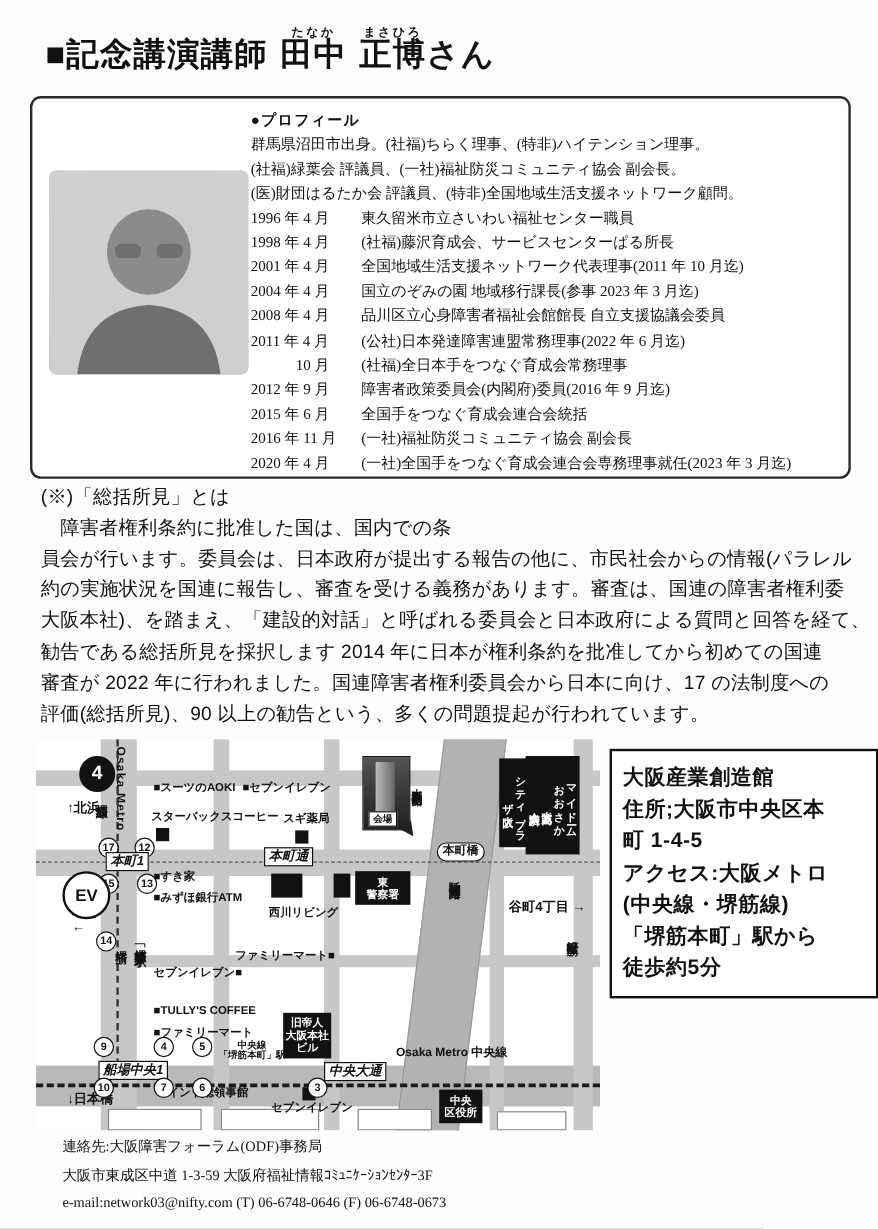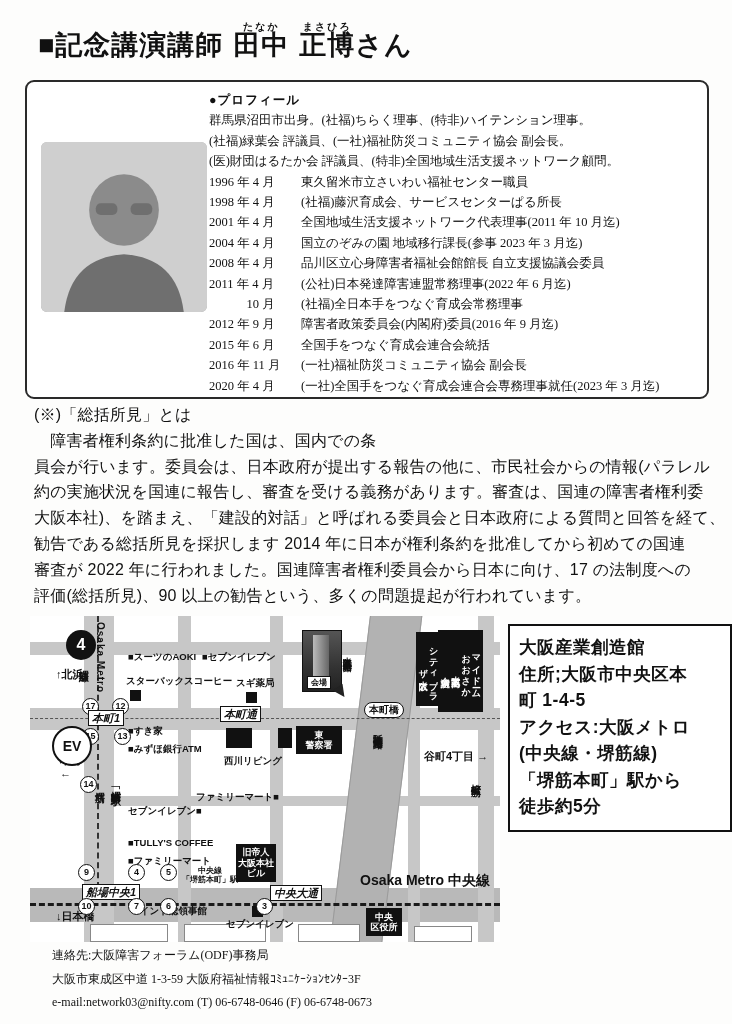--- a/index.html
+++ b/index.html
@@ -55,21 +55,21 @@
            white-space:nowrap;z-index:6;line-height:1.3;font-style:italic;}
   .roadbox-round{background:#fff;border:1.5px solid #111;border-radius:9px;font-size:10px;
                  padding:1px 4px;white-space:nowrap;z-index:6;}
   .circ{width:15px;height:15px;background:#fff;border:1.5px solid #111;border-radius:50%;
         font-size:9px;display:flex;align-items:center;justify-content:center;z-index:6;}
   .arrow{font-size:11px;white-space:pre-line;}
   .ev{width:36px;height:36px;background:#fff;border:2px solid #111;border-radius:50%;
       font-size:14px;display:flex;align-items:center;justify-content:center;z-index:6;}
   .bcirc{width:30px;height:30px;background:#111;color:#fff;border-radius:50%;font-size:16px;
          display:flex;align-items:center;justify-content:center;z-index:6;}
-  .rail{white-space:nowrap;font-size:14px;margin-left:30px;}
+  .rail{white-space:nowrap;font-size:10px;}
   .small2{font-size:8px;text-align:center;white-space:pre-line;z-index:6;}
 
   .venue-photo{position:absolute;left:272px;top:14px;width:38px;height:60px;z-index:6;
                background:linear-gradient(180deg,#555 0%,#333 60%,#222 100%);
                border:1px solid #111;}
   .venue-photo .bldg{position:absolute;left:10px;top:4px;width:16px;height:44px;
                background:linear-gradient(90deg,#bbb,#888 60%,#666);}
   .venue-photo .tag{position:absolute;left:4px;bottom:2px;background:#fff;border:1px solid #111;
                font-size:8px;font-weight:bold;padding:0 3px;}
   .ptr{position:absolute;left:305px;top:70px;width:0;height:0;z-index:6;

